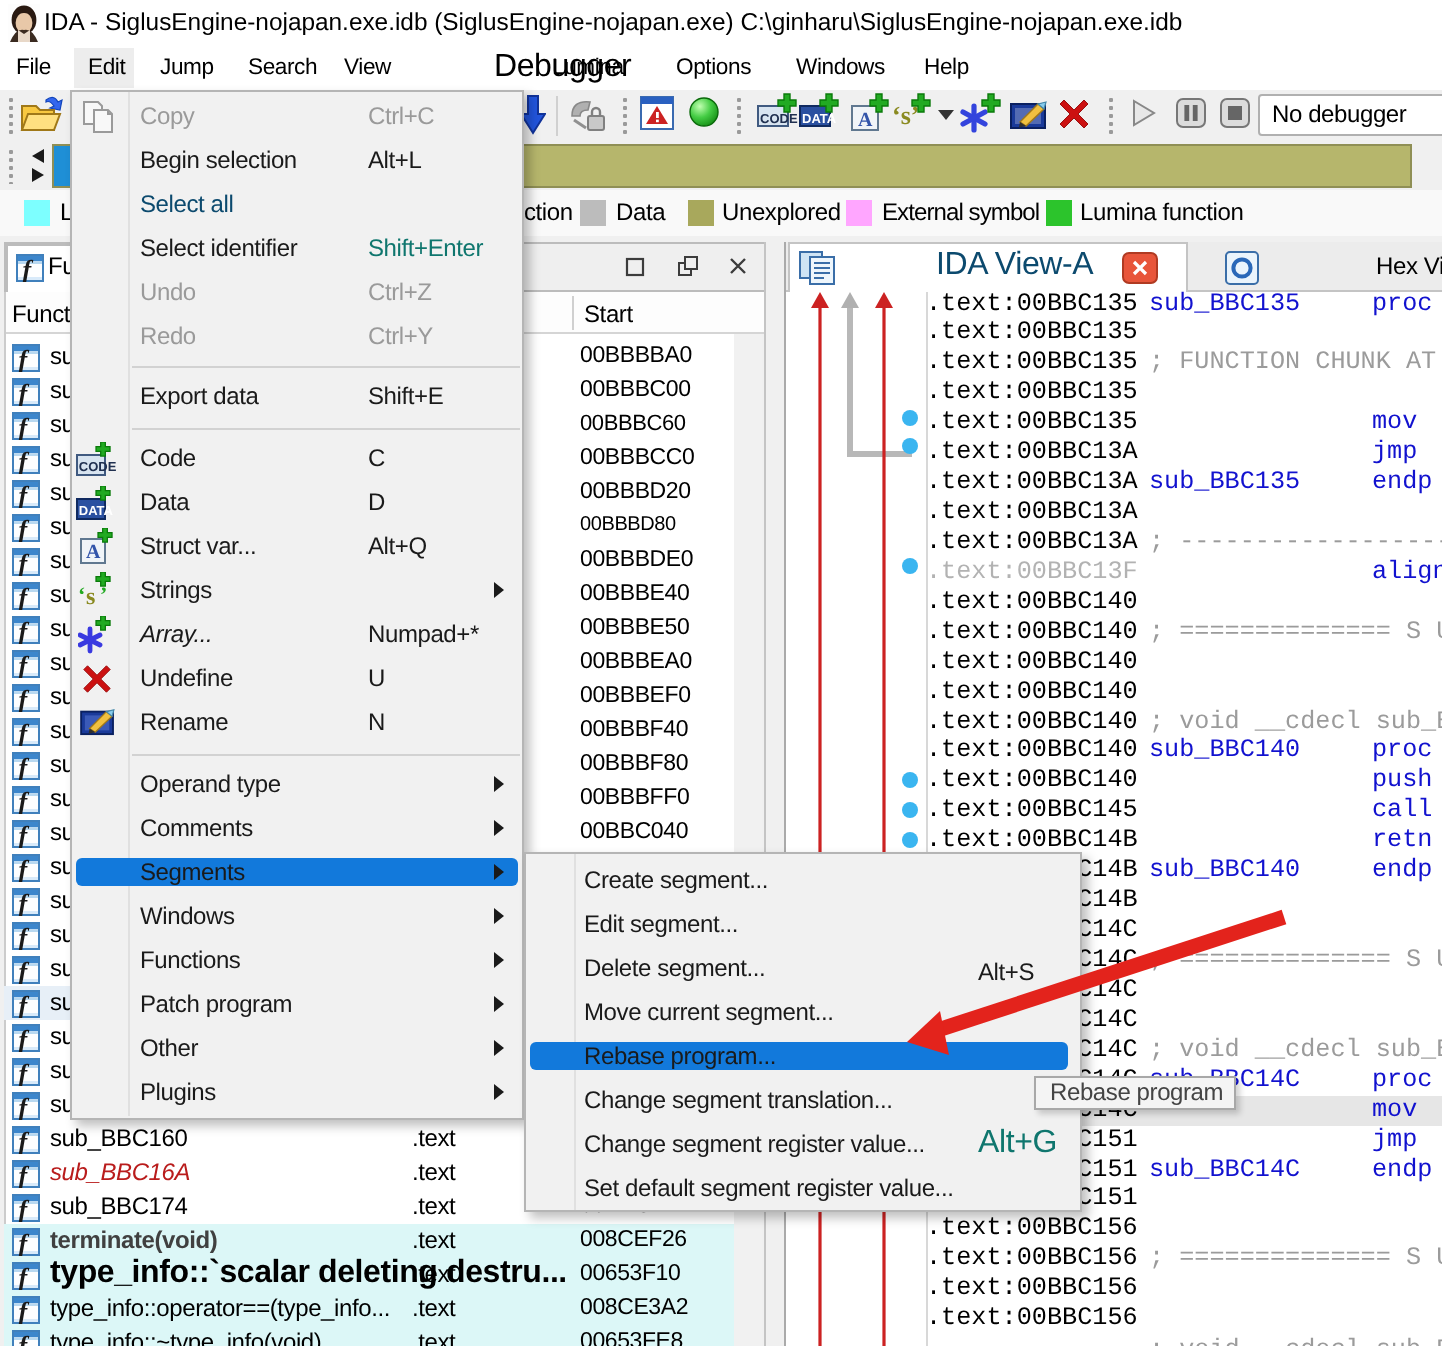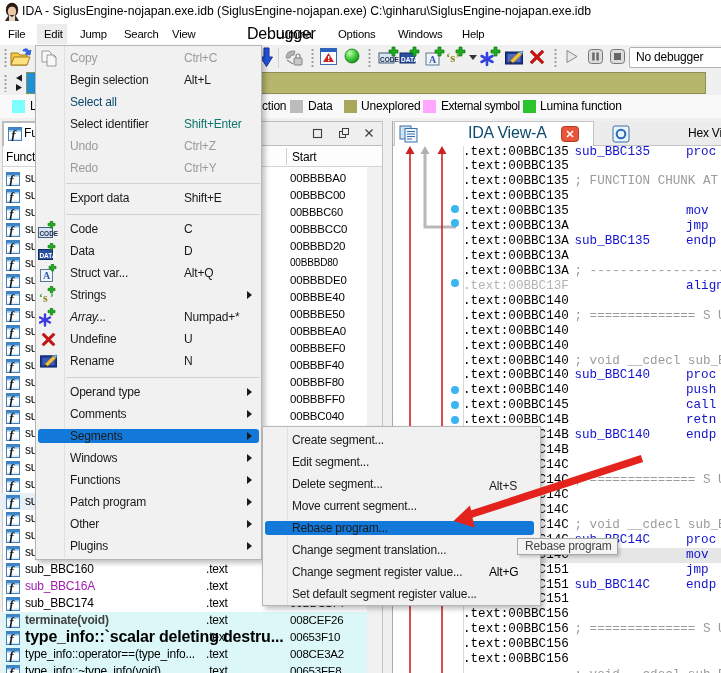--- a/index.html
+++ b/index.html
@@ -408,21 +408,21 @@
 <div class="lbl" style="left:25px;top:560px;height:18px;line-height:18px;font-size:12px;letter-spacing:-0.2px;color:#000;">sub_BBC160</div>
 <div class="lbl" style="left:206px;top:560px;height:18px;line-height:18px;font-size:12px;letter-spacing:-0.2px;color:#000;">.text</div>
 <div class="lbl" style="left:290px;top:560px;height:18px;line-height:18px;font-size:11.5px;letter-spacing:-0.2px;color:#000;">00BBC160</div>
 <svg class="abs" style="left:6px;top:580px" width="14" height="14" viewBox="0 0 14 14">
 <rect x="0.5" y="0.5" width="13" height="13" fill="#fdfeff" stroke="#4080bc"></rect>
 <rect x="1" y="1" width="12" height="2.6" fill="#3c86cc"></rect>
 <rect x="1" y="3.6" width="12" height="1.4" fill="#b8d8f0"></rect>
 <rect x="1" y="11.5" width="12" height="1.5" fill="#d8eafa"></rect>
 <text x="3.2" y="12" font-family="Liberation Serif" font-size="13" font-style="italic" font-weight="bold" fill="#1a1a1a">f</text>
 </svg>
-<div class="lbl" style="left:25px;top:577px;height:18px;line-height:18px;font-size:12px;letter-spacing:-0.2px;color:#a21caf;">sub_BBC16A</div>
+<div class="lbl" style="left:25px;top:577px;height:18px;line-height:18px;font-size:12px;letter-spacing:-0.2px;color:#b91c1c;font-style:italic;">sub_BBC16A</div>
 <div class="lbl" style="left:206px;top:577px;height:18px;line-height:18px;font-size:12px;letter-spacing:-0.2px;color:#000;">.text</div>
 <div class="lbl" style="left:290px;top:577px;height:18px;line-height:18px;font-size:11.5px;letter-spacing:-0.2px;color:#000;">00BBC16A</div>
 <svg class="abs" style="left:6px;top:597px" width="14" height="14" viewBox="0 0 14 14">
 <rect x="0.5" y="0.5" width="13" height="13" fill="#fdfeff" stroke="#4080bc"></rect>
 <rect x="1" y="1" width="12" height="2.6" fill="#3c86cc"></rect>
 <rect x="1" y="3.6" width="12" height="1.4" fill="#b8d8f0"></rect>
 <rect x="1" y="11.5" width="12" height="1.5" fill="#d8eafa"></rect>
 <text x="3.2" y="12" font-family="Liberation Serif" font-size="13" font-style="italic" font-weight="bold" fill="#1a1a1a">f</text>
 </svg>
 <div class="lbl" style="left:25px;top:594px;height:18px;line-height:18px;font-size:12px;letter-spacing:-0.2px;color:#000;">sub_BBC174</div>
@@ -687,19 +687,19 @@
 <div class="abs" style="left:287px;top:427px;width:1px;height:178px;background:#e0e0e0;z-index:21;"></div>
 <div class="lbl" style="left:292px;top:431px;height:18px;line-height:18px;font-size:12px;letter-spacing:-0.2px;color:#1a1a1a;z-index:23;">Create segment...</div>
 <div class="lbl" style="left:292px;top:453px;height:18px;line-height:18px;font-size:12px;letter-spacing:-0.2px;color:#1a1a1a;z-index:23;">Edit segment...</div>
 <div class="lbl" style="left:489px;top:453px;height:18px;line-height:18px;font-size:12px;letter-spacing:-0.2px;color:#1a1a1a;z-index:23;margin-top:24px;">Alt+S</div>
 <div class="lbl" style="left:292px;top:475px;height:18px;line-height:18px;font-size:12px;letter-spacing:-0.2px;color:#1a1a1a;z-index:23;">Delete segment...</div>
 <div class="lbl" style="left:292px;top:497px;height:18px;line-height:18px;font-size:12px;letter-spacing:-0.2px;color:#1a1a1a;z-index:23;">Move current segment...</div>
 <div class="abs" style="left:264.5px;top:521.2px;width:269.5px;height:13.5px;background:#1279db;border-radius:3px;z-index:22;"></div>
 <div class="lbl" style="left:292px;top:519px;height:18px;line-height:18px;font-size:12px;letter-spacing:-0.2px;color:#1a1a1a;z-index:23;">Rebase program...</div>
 <div class="lbl" style="left:292px;top:541px;height:18px;line-height:18px;font-size:12px;letter-spacing:-0.2px;color:#1a1a1a;z-index:23;">Change segment translation...</div>
 <div class="lbl" style="left:292px;top:563px;height:18px;line-height:18px;font-size:12px;letter-spacing:-0.2px;color:#1a1a1a;z-index:23;">Change segment register value...</div>
-<div class="lbl" style="left:489px;top:563px;height:18px;line-height:18px;font-size:12px;letter-spacing:-0.2px;color:#000000;z-index:23;">Alt+G</div>
+<div class="lbl" style="left:489px;top:563px;height:18px;line-height:18px;font-size:16px;letter-spacing:-0.2px;color:#0f766e;z-index:23;">Alt+G</div>
 <div class="lbl" style="left:292px;top:585px;height:18px;line-height:18px;font-size:12px;letter-spacing:-0.2px;color:#1a1a1a;z-index:23;">Set default segment register value...</div>
 <div class="abs" style="left:517px;top:538px;width:101px;height:17px;background:#f4f4f4;border:1px solid #a8a8a8;box-shadow:2px 2px 3px rgba(0,0,0,0.18);z-index:30;"></div>
 <div class="lbl" style="left:525px;top:537.5px;height:17px;line-height:17px;font-size:12px;letter-spacing:-0.2px;color:#444;z-index:31;">Rebase program</div>
 <svg class="abs" style="left:0;top:0;z-index:40;pointer-events:none" width="721" height="673" viewBox="0 0 721 673">
 <path d="M642 458.5 L468 515.3" stroke="#e3231c" stroke-width="7.5"></path>
 <path d="M453.5 521 L470 505.5 L474.5 527.5 Z" fill="#e3231c"></path>
 </svg>
 </body></html>

